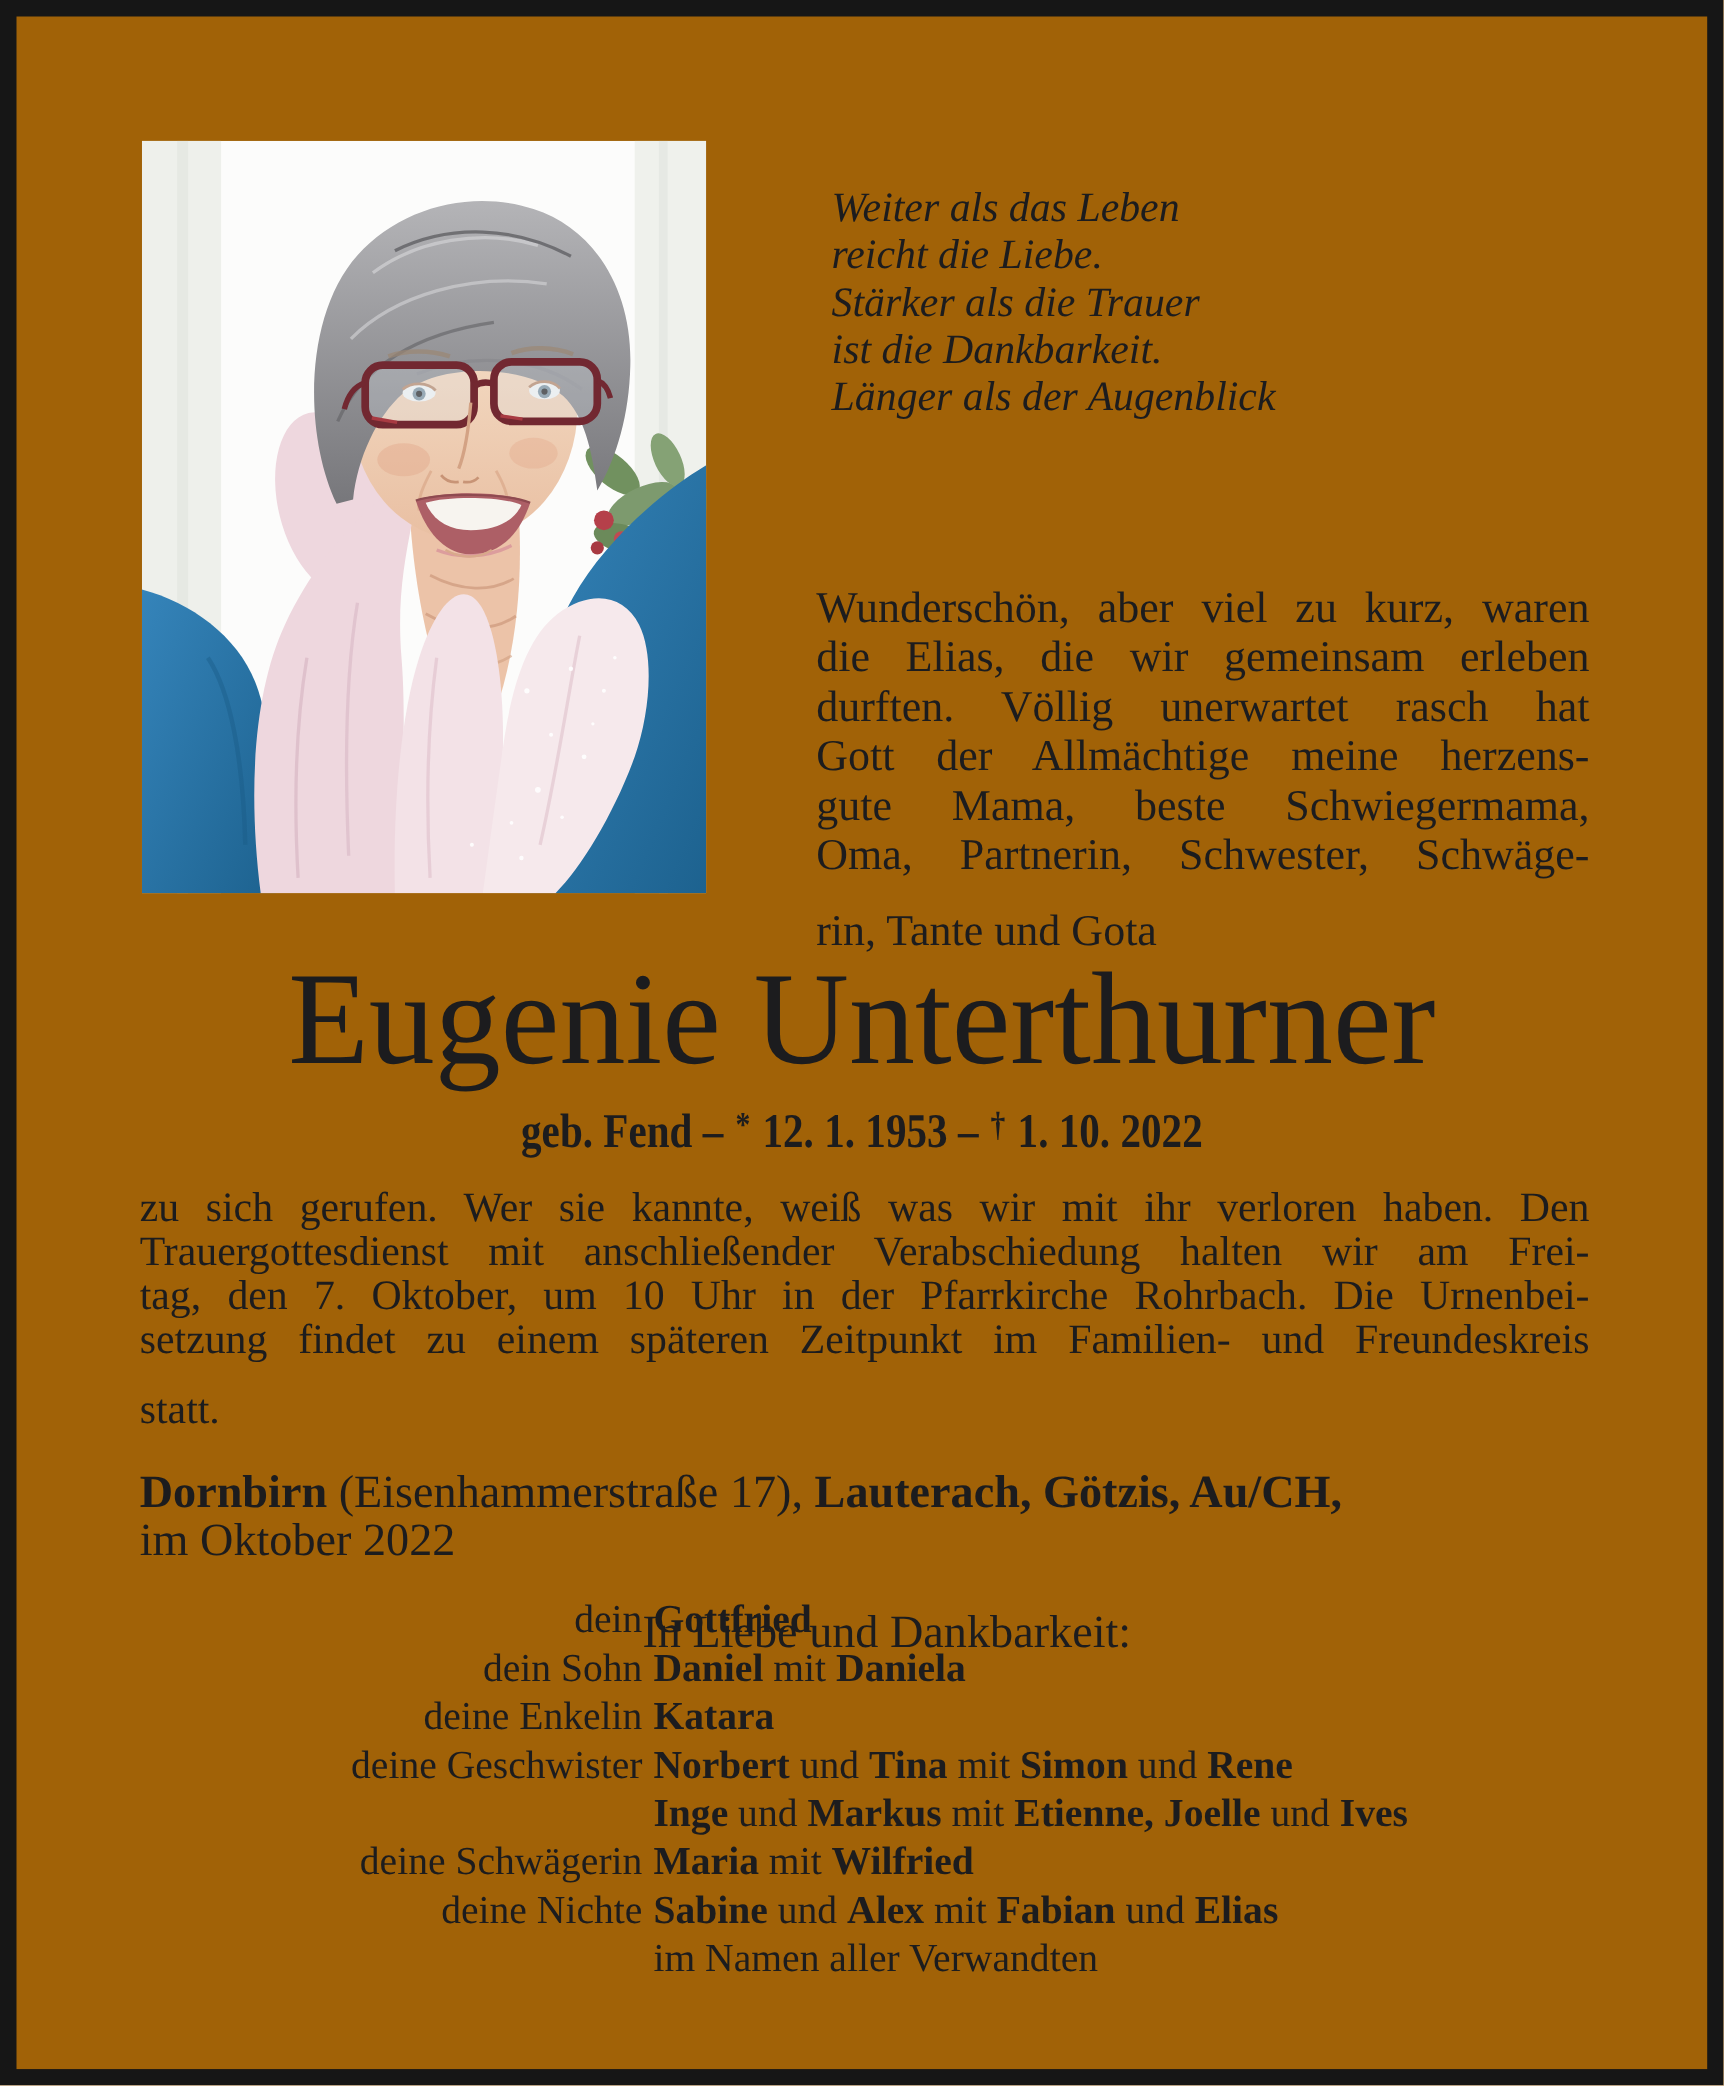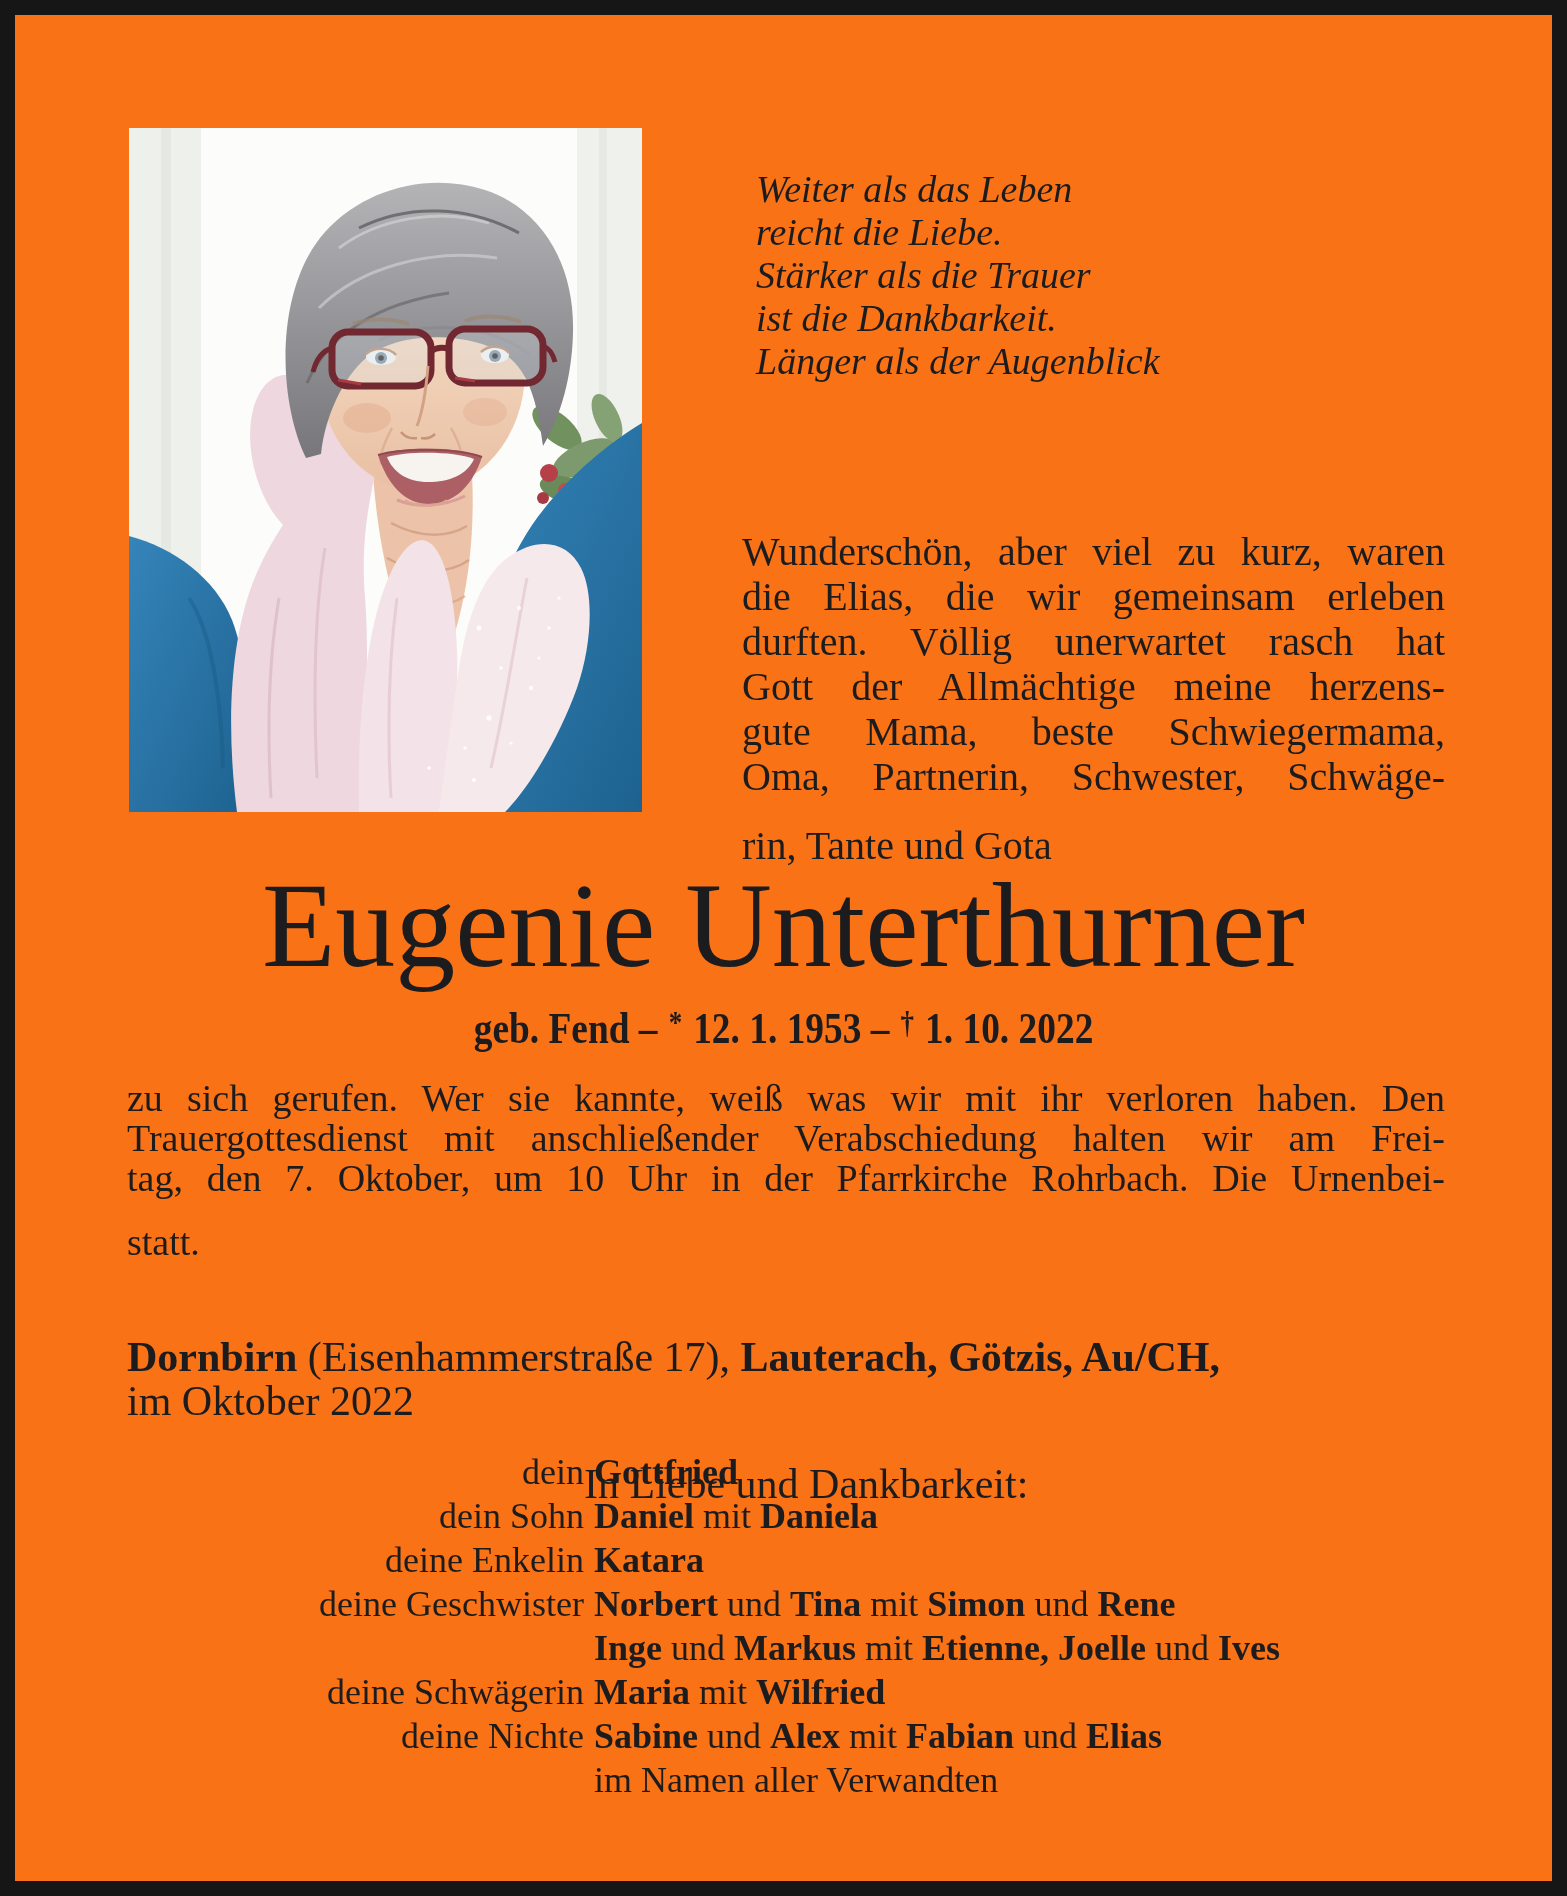--- a/index.html
+++ b/index.html
@@ -1,18 +1,18 @@
 <!DOCTYPE html>
 <html><head>
 <meta charset="utf-8">
 <title>Eugenie Unterthurner</title>
 <style>
   html,body{margin:0;padding:0;background:#ffffff;}
   .page{
-    position:relative;width:1567px;height:1896px;background:#f97316;
+    position:relative;width:1567px;height:1896px;background:#a16207;
     font-family:"Liberation Serif","DejaVu Serif",serif;color:#1c1c1e;overflow:hidden;
   }
   .frame{position:absolute;inset:0;border:15px solid #161616;pointer-events:none;z-index:50;}
   .abs{position:absolute;}
   
   .photo{left:129px;top:128px;width:513px;height:684px;}
   .photo svg{display:block;width:100%;height:100%;}
   
   .poem{left:756px;top:168px;font-style:italic;font-size:38px;line-height:43px;white-space:nowrap;}
   
@@ -201,20 +201,21 @@
   <div class="abs name">Eugenie Unterthurner</div>
 
   <div class="abs dates">
     <span class="inner" id="dates-inner"><span>geb. Fend – </span><span class="sym">*</span><span> 12. 1. 1953 – </span><span class="sym">†</span><span> 1. 10. 2022</span></span>
   </div>
 
   <div class="abs funeral" id="funeral">
       <div class="jline">zu sich gerufen. Wer sie kannte, weiß was wir mit ihr verloren haben. Den</div>
       <div class="jline">Trauergottesdienst mit anschließender Verabschiedung halten wir am Frei-</div>
       <div class="jline">tag, den 7. Oktober, um 10 Uhr in der Pfarrkirche Rohrbach. Die Urnenbei-</div>
+      <div class="jline">setzung findet zu einem späteren Zeitpunkt im Familien- und Freundeskreis</div>
       <div class="jline last">statt.</div>
     </div>
 
   <div class="abs locations">
     <div id="loc-line"><span class="b">Dornbirn</span><span> (Eisenhammerstraße 17), </span><span class="b">Lauterach, Götzis, Au/CH,</span></div>
     <div>im Oktober 2022</div>
   </div>
 
   <div class="abs closing-title">In Liebe und Dankbarkeit:</div>
   <div class="abs family" id="family">

